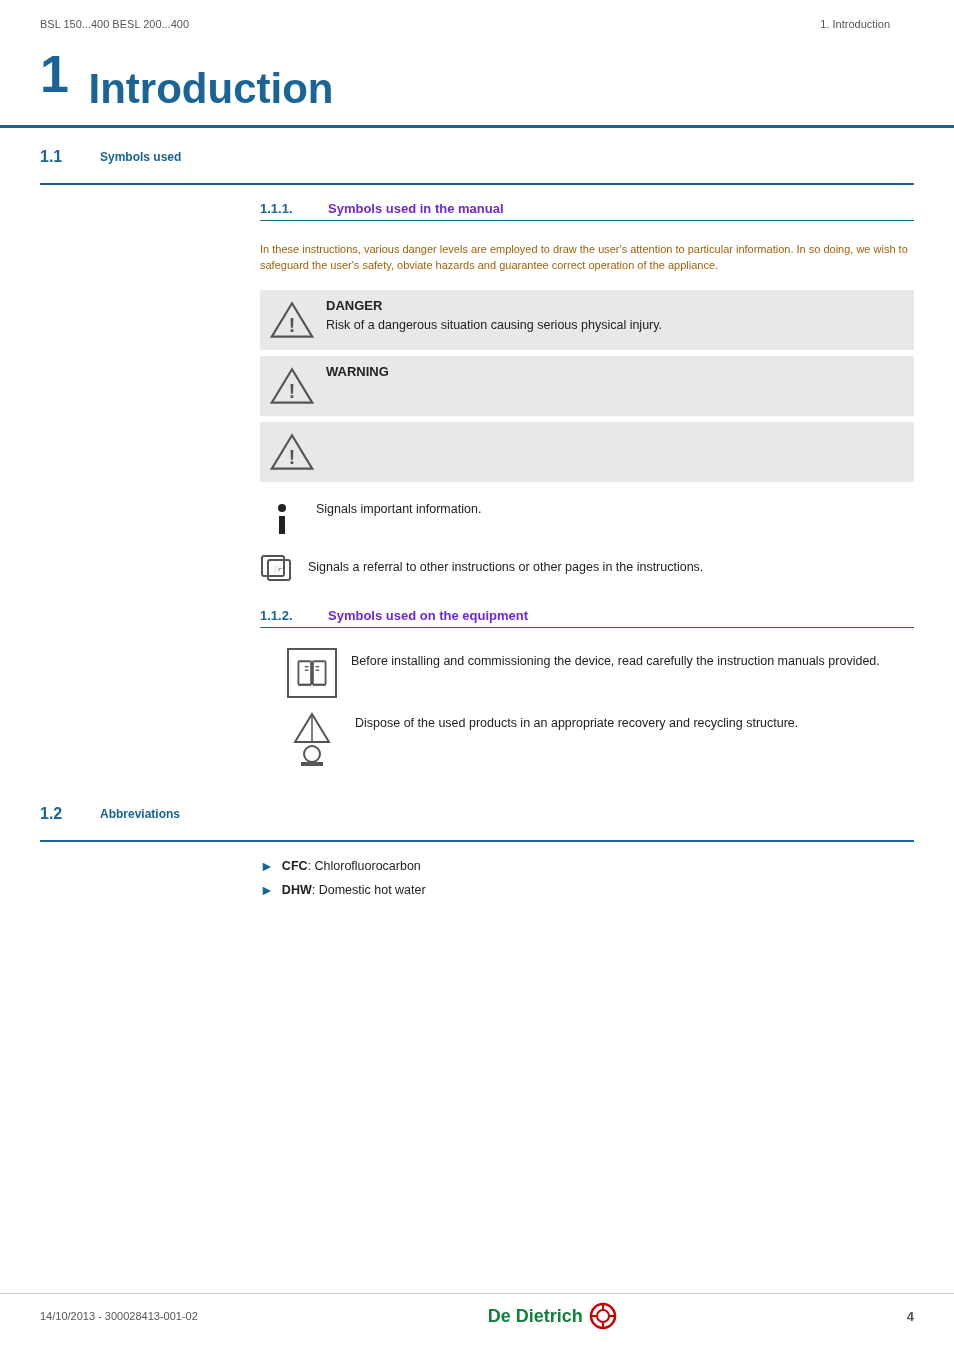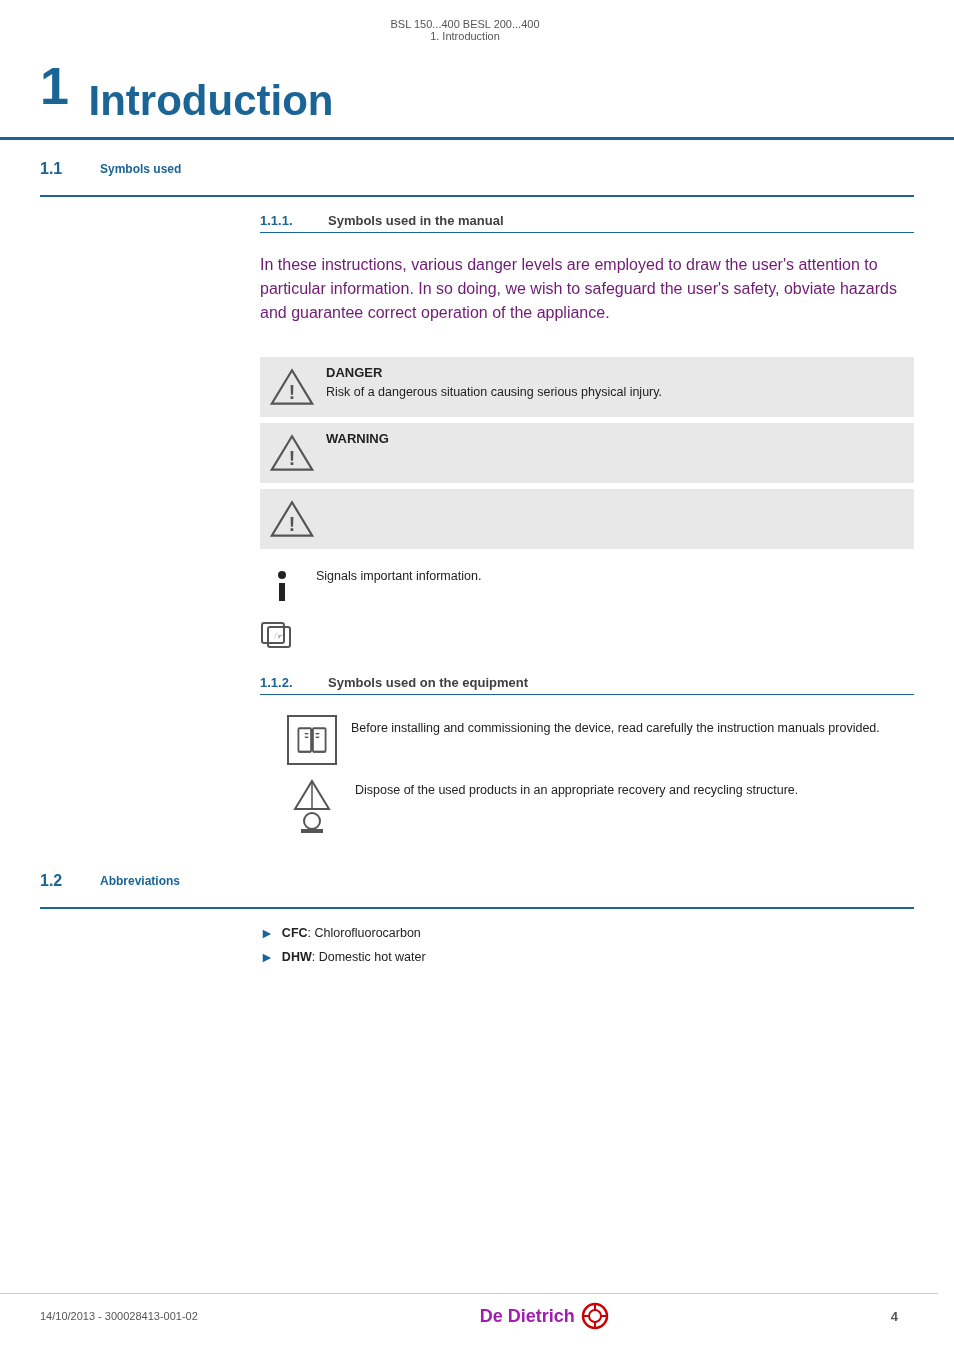--- a/index.html
+++ b/index.html
@@ -14,21 +14,20 @@
     }
 
     
     .page-header {
       display: flex;
       justify-content: space-between;
       align-items: center;
       padding: 18px 64px 6px 40px;
       font-size: 11px;
       color: #555;
-      flex-direction: column;
     }
 
     
     .chapter-title-section {
       padding: 8px 40px 12px 40px;
       border-bottom: 3px solid #1a6496;
       margin-bottom: 20px;
     }
     .chapter-number {
       font-size: 52px;
@@ -94,28 +93,28 @@
     .sub-section-num {
       font-size: 13px;
       font-weight: bold;
       color: #1a6496;
       margin-right: 16px;
       min-width: 52px;
     }
     .sub-section-label {
       font-size: 13px;
       font-weight: bold;
-      color: #404040;
+      color: #6d28d9;
     }
 
     .intro-text {
-      font-size: 16px;
+      font-size: 11px;
       line-height: 1.5;
-      margin-bottom: 32px;
-      color: #701a75;
+      margin-bottom: 16px;
+      color: #a16207;
     }
 
     
     .warning-box {
       display: flex;
       align-items: flex-start;
       background: #e8e8e8;
       margin-bottom: 6px;
       padding: 8px 10px;
       gap: 12px;
@@ -222,21 +221,21 @@
     .abbrev-bullet {
       color: #1a6496;
       font-size: 14px;
     }
 
     
     .page-footer {
       position: absolute;
       bottom: 20px;
       left: 0;
-      right: 16px;
+      right: 0;
       display: flex;
       justify-content: space-between;
       align-items: center;
       padding: 0 40px;
       border-top: 1px solid #ccc;
       padding-top: 8px;
       gap: 30px;
     }
     .footer-left {
       font-size: 11px;
@@ -251,21 +250,21 @@
     
     .logo-area {
       display: flex;
       align-items: center;
       justify-content: center;
       gap: 6px;
     }
     .logo-text {
       font-size: 18px;
       font-weight: bold;
-      color: #a21caf;
+      color: #15803d;
     }
     .logo-icon {
       width: 28px;
       height: 28px;
     }
   </style>
 </head>
 <body>
 
 <div class="page-header">
@@ -340,20 +339,21 @@
       </div>
 
       <div class="referral-row">
         <span style="font-size:20px; margin-right:4px; flex-shrink:0;">
           <svg width="36" height="28" viewBox="0 0 36 28" xmlns="http://www.w3.org/2000/svg">
             <rect x="2" y="2" width="22" height="20" rx="2" fill="none" stroke="#555" stroke-width="2"></rect>
             <rect x="2" y="2" width="22" height="20" rx="2" fill="none" stroke="#555" stroke-width="2" transform="translate(6,4)"></rect>
             <text x="18" y="19" font-size="11" fill="#555" font-style="italic" text-anchor="middle">☞</text>
           </svg>
         </span>
+        <span class="info-text">Signals a referral to other instructions or other pages in the instructions.</span>
       </div>
 
       <div class="sub-section-heading">
         <span class="sub-section-num">1.1.2.</span>
         <span class="sub-section-label">Symbols used on the equipment</span>
       </div>
 
       <div class="equipment-row">
         <div class="equip-icon" style="border:2px solid #555; padding:4px;">
           <svg width="42" height="42" viewBox="0 0 42 42" xmlns="http://www.w3.org/2000/svg">

